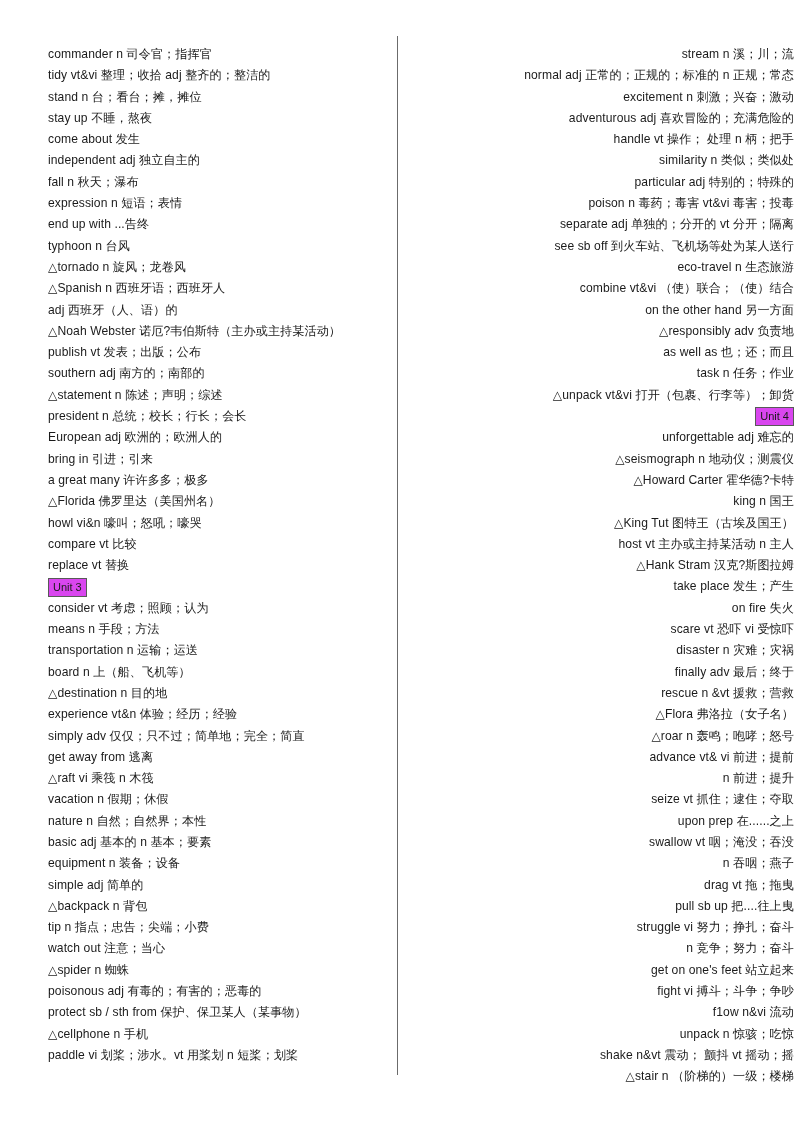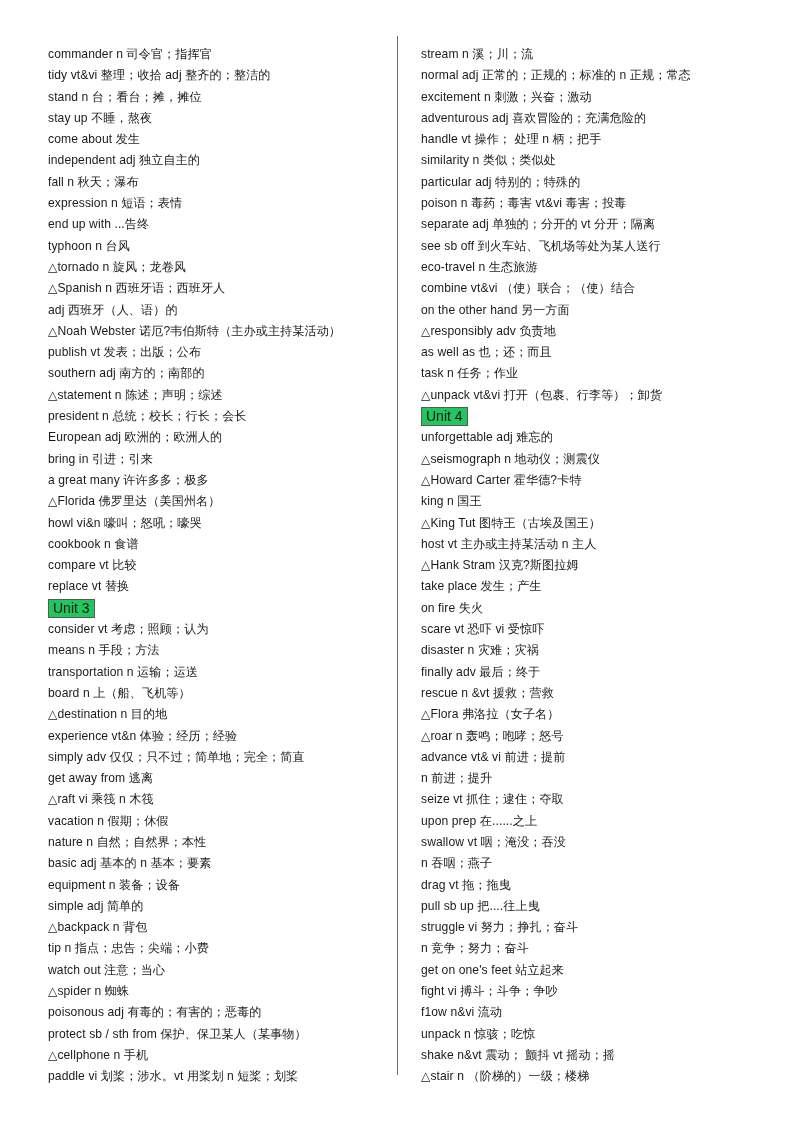--- a/index.html
+++ b/index.html
@@ -46,38 +46,39 @@
   }
   .col-left {
     width: 397px;
     padding-left: 48px;
     padding-right: 4px;
   }
   .col-right {
     width: 403px;
     padding-left: 24px;
     padding-right: 6px;
+    text-align: right;
   }
   .entry {
     font-size: 12.1px;
     line-height: 21.3px;
     height: 21.3px;
     white-space: nowrap;
     letter-spacing: 0.1px;
     overflow: visible;
   }
   .unit-line {
     height: 21.3px;
     line-height: 21.3px;
   }
   .unit-box {
     display: inline-block;
     border: 1px solid #595959;
-    background: #22c55e;
-    font-size: 14px;
+    background: #d946ef;
+    font-size: 11px;
     line-height: 14px;
     padding: 1px 4px 2px 4px;
     vertical-align: middle;
     position: relative;
     top: -1px;
   }
 </style>
 </head>
 <body>
 
@@ -105,21 +106,20 @@
         <div class="entry">△Noah Webster  诺厄?韦伯斯特（主办或主持某活动）</div>
         <div class="entry">publish  vt  发表；出版；公布</div>
         <div class="entry">southern  adj  南方的；南部的</div>
         <div class="entry">△statement  n  陈述；声明；综述</div>
         <div class="entry">president  n  总统；校长；行长；会长</div>
         <div class="entry">European  adj  欧洲的；欧洲人的</div>
         <div class="entry">bring in  引进；引来</div>
         <div class="entry">a great many  许许多多；极多</div>
         <div class="entry">△Florida  佛罗里达（美国州名）</div>
         <div class="entry">howl  vi&amp;n  嚎叫；怒吼；嚎哭</div>
-        <div class="entry">cookbook  n  食谱</div>
         <div class="entry">compare vt  比较</div>
         <div class="entry">replace vt  替换</div>
       </div>
 
       <div class="unit-line"><span class="unit-box">Unit 3</span></div>
 
       <div>
         <div class="entry">consider  vt  考虑；照顾；认为</div>
         <div class="entry">means  n  手段；方法</div>
         <div class="entry">transportation  n  运输；运送</div>

